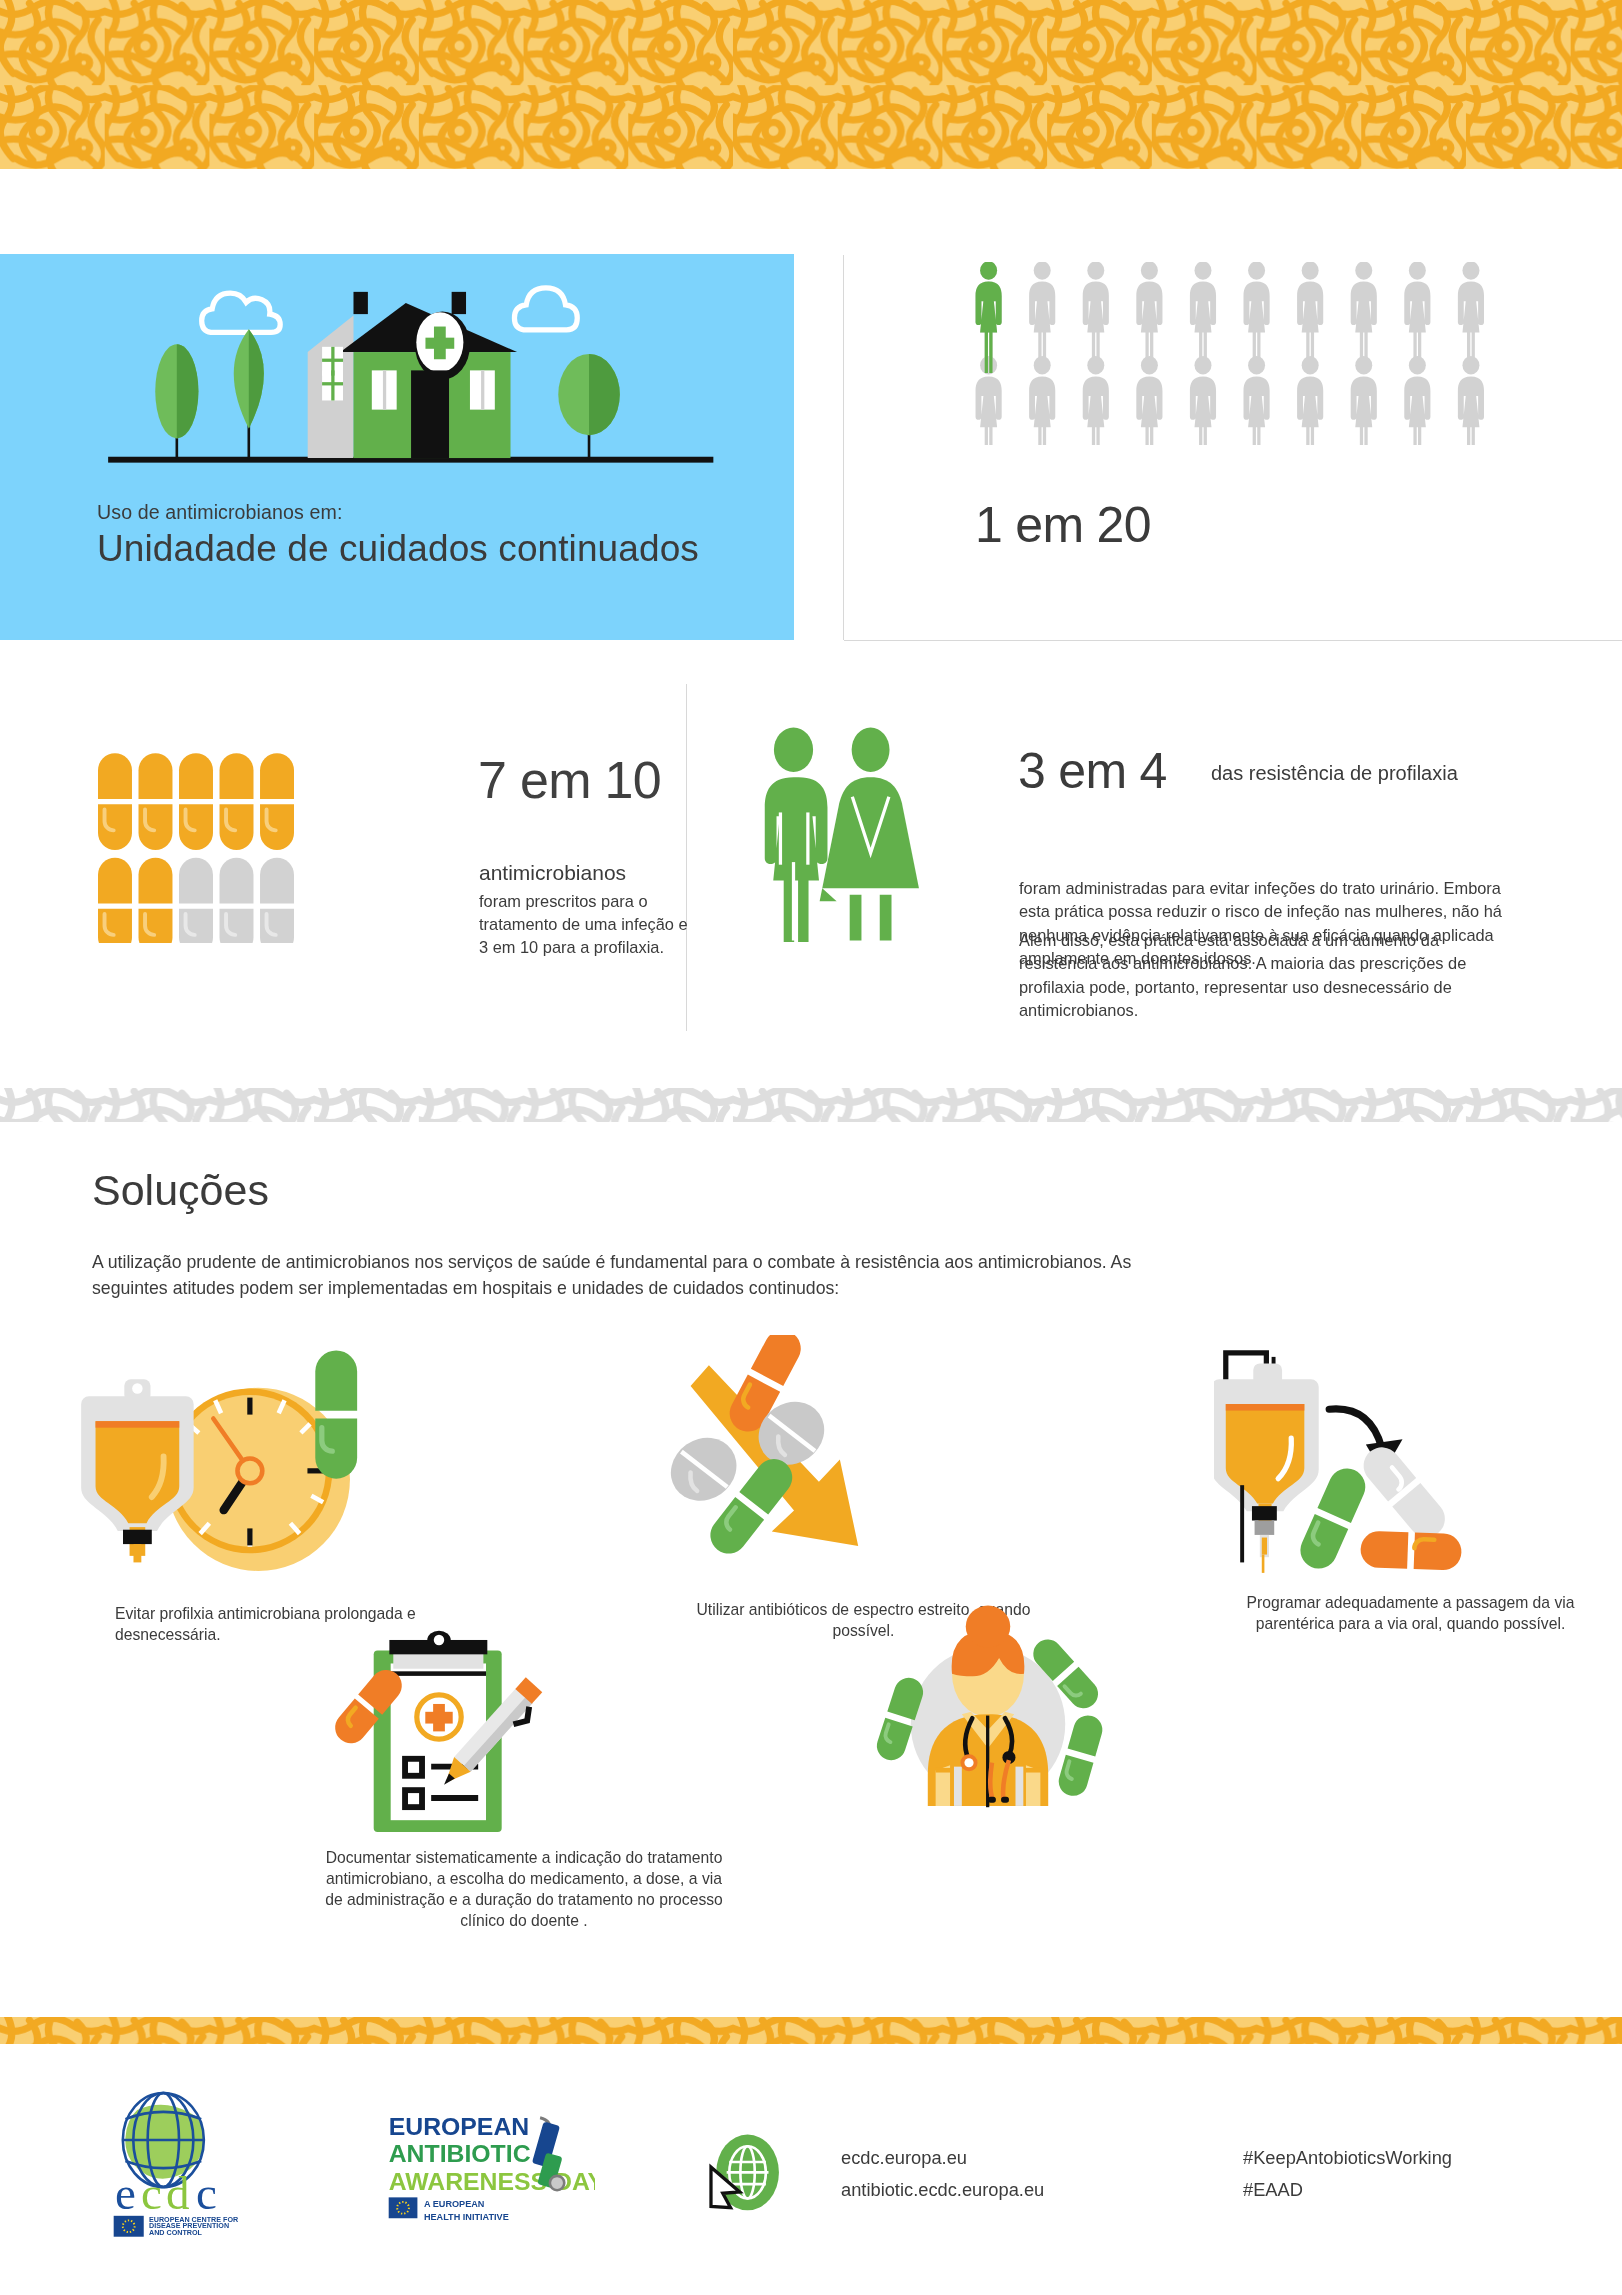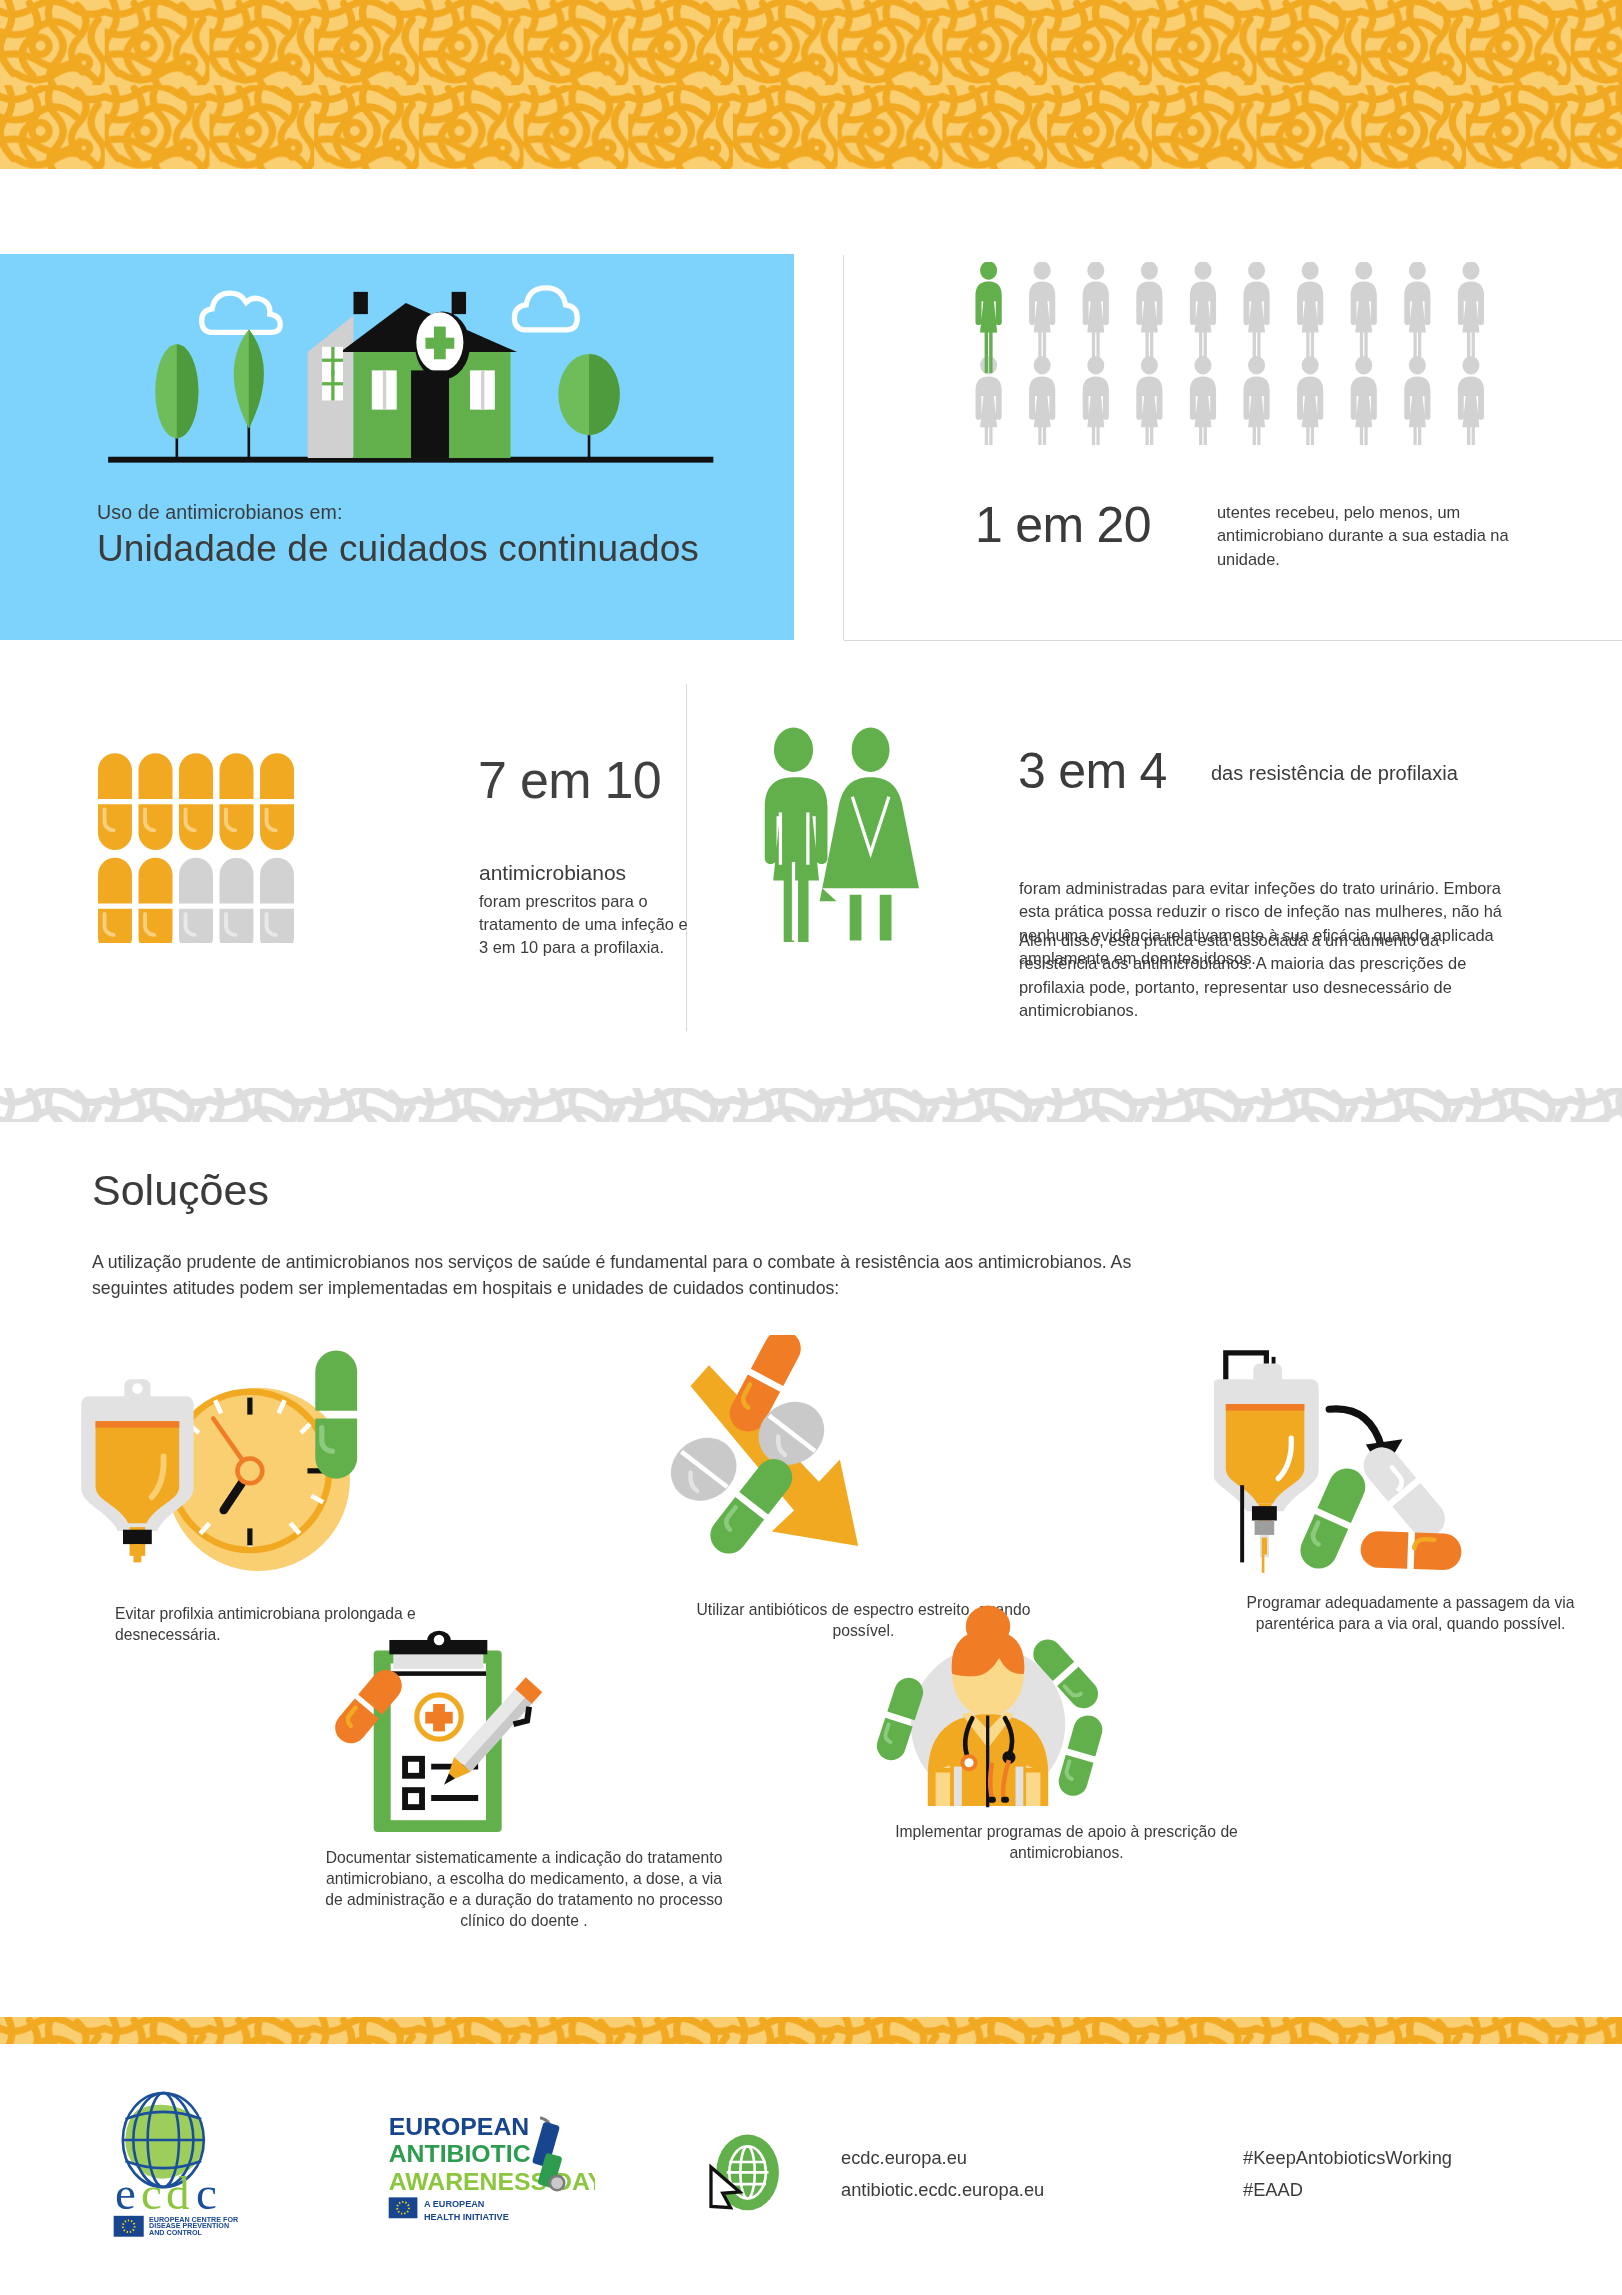--- a/index.html
+++ b/index.html
@@ -210,21 +210,20 @@
       <use href="#person" x="738" y="145"></use>
     </g>
     <g fill="#62b04b">
         <use href="#person" x="0" y="0"></use>
       </g>
     <g fill="#d2d2d2">
         <use href="#person" x="738" y="0"></use>
       </g>
   </svg>
   <div class="big">1 em 20</div>
-  <div class="desc">utentes recebeu, pelo menos, um antimicrobiano durante a sua estadia na unidade.</div>
 </div>
 
 <div class="vrule" style="left:686px;top:684px;height:347px;"></div>
 
 <div id="stat-7in10">
   <svg id="pill-grid" viewBox="0 0 300 290">
     <defs>
       <g id="capsule">
         <path d="M0 26 a26 26 0 0 1 52 0 l0 44 l-52 0 z"></path>
         <path d="M0 78 l52 0 l0 44 a26 26 0 0 1 -52 0 z"></path>
@@ -487,21 +486,20 @@
       <path d="M280 66 a22 22 0 0 1 44 0 l0 36 l-44 0 z" fill="#62b04b"></path>
       <path d="M280 112 l44 0 l0 36 a22 22 0 0 1 -44 0 z" fill="#62b04b"></path>
       <path d="M288 120 l0 14 a11 11 0 0 0 11 11" fill="none" stroke="#8ccb7e" stroke-width="6" stroke-linecap="round"></path>
     </g>
     <g transform="rotate(16 320 238)">
       <path d="M298 192 a22 22 0 0 1 44 0 l0 36 l-44 0 z" fill="#62b04b"></path>
       <path d="M298 238 l44 0 l0 36 a22 22 0 0 1 -44 0 z" fill="#62b04b"></path>
       <path d="M306 246 l0 14 a11 11 0 0 0 11 11" fill="none" stroke="#8ccb7e" stroke-width="6" stroke-linecap="round"></path>
     </g>
   </svg>
-  <div class="cap">Implementar programas de apoio à prescrição de antimicrobianos.</div>
 </div>
 
 <div id="footer">
   <svg id="ecdc-logo" viewBox="0 0 300 230">
     <g fill="#8cc63f" opacity=".85">
       <path d="M60 30 q40 -18 80 4 q26 14 22 46 q-4 34 -34 48 q-34 16 -62 -4 q-26 -20 -24 -52 q2 -28 18 -42z"></path>
     </g>
     <g fill="none" stroke="#1b4f9c" stroke-width="4">
       <ellipse cx="100" cy="76" rx="62" ry="72"></ellipse>
       <ellipse cx="100" cy="76" rx="24" ry="72"></ellipse>

